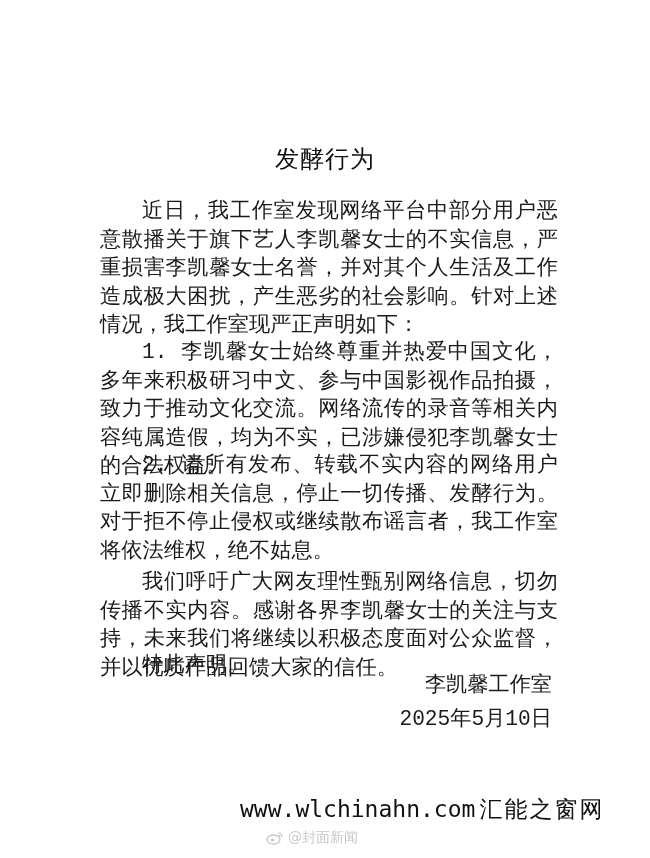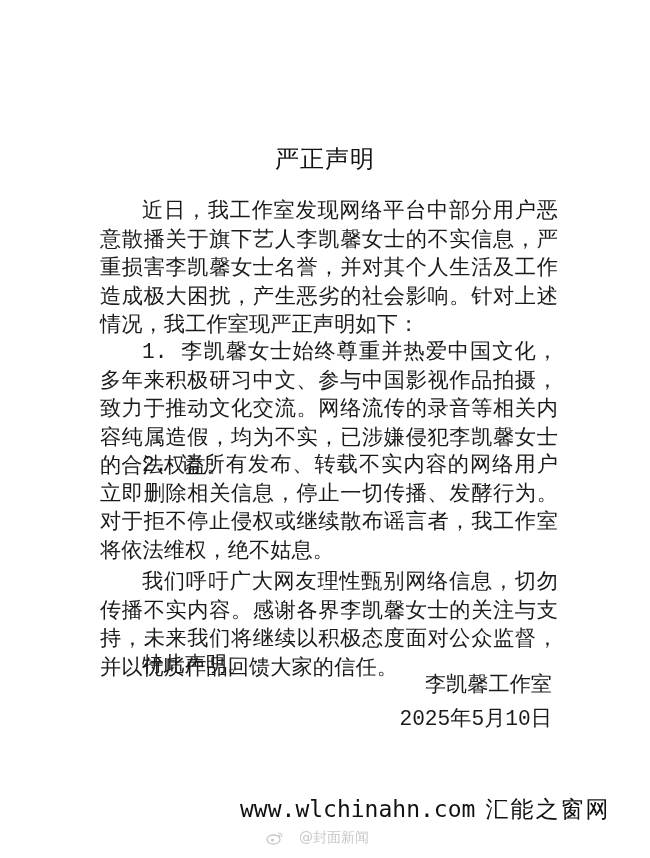--- a/index.html
+++ b/index.html
@@ -23,31 +23,31 @@
   .p5 { top: 651px; }
   .sig {
     position: absolute; right: 98px; text-align: right; font-size: 21.2px; line-height: 28px;
   }
   .sig1 { top: 670px; }
   .sig2 { top: 705px; font-family: Liberation Mono, monospace; }
   .watermark {
     position: absolute; top: 794px; left: 240px; font-size: 23px; color: #111;
     font-family: "DejaVu Sans Mono", "Liberation Mono", monospace; white-space: nowrap;
   }
-  .watermark .cn { font-family: "DejaVu Sans", sans-serif; letter-spacing: 2px; margin-left: 10px; }
+  .watermark .cn { font-family: "DejaVu Sans", sans-serif; letter-spacing: 2px; margin-left: 4px; }
   .weibo {
     position: absolute; top: 829px; left: 266px; font-size: 14px; color: #c8c8c8;
-    display: flex; align-items: center; gap: 15px; white-space: nowrap;
+    display: flex; align-items: center; gap: 4px; white-space: nowrap;
   }
   .weibo-logo { width: 18px; height: 14px; }
 </style>
 </head>
 <body>
 
-<div class="title">严正声明</div>
+<div class="title">发酵行为</div>
 
 <div class="para indent p1">近日，我工作室发现网络平台中部分用户恶意散播关于旗下艺人李凯馨女士的不实信息，严重损害李凯馨女士名誉，并对其个人生活及工作造成极大困扰，产生恶劣的社会影响。针对上述情况，我工作室现严正声明如下：</div>
 <div class="para indent p2">1. 李凯馨女士始终尊重并热爱中国文化，多年来积极研习中文、参与中国影视作品拍摄，致力于推动文化交流。网络流传的录音等相关内容纯属造假，均为不实，已涉嫌侵犯李凯馨女士的合法权益。</div>
 <div class="para indent p3">2. 请所有发布、转载不实内容的网络用户立即删除相关信息，停止一切传播、发酵行为。对于拒不停止侵权或继续散布谣言者，我工作室将依法维权，绝不姑息。</div>
 <div class="para indent p4">我们呼吁广大网友理性甄别网络信息，切勿传播不实内容。感谢各界李凯馨女士的关注与支持，未来我们将继续以积极态度面对公众监督，并以优质作品回馈大家的信任。</div>
 <div class="para indent p5">特此声明。</div>
 
 <div class="sig sig1">李凯馨工作室</div>
 <div class="sig sig2">2025年5月10日</div>
 

